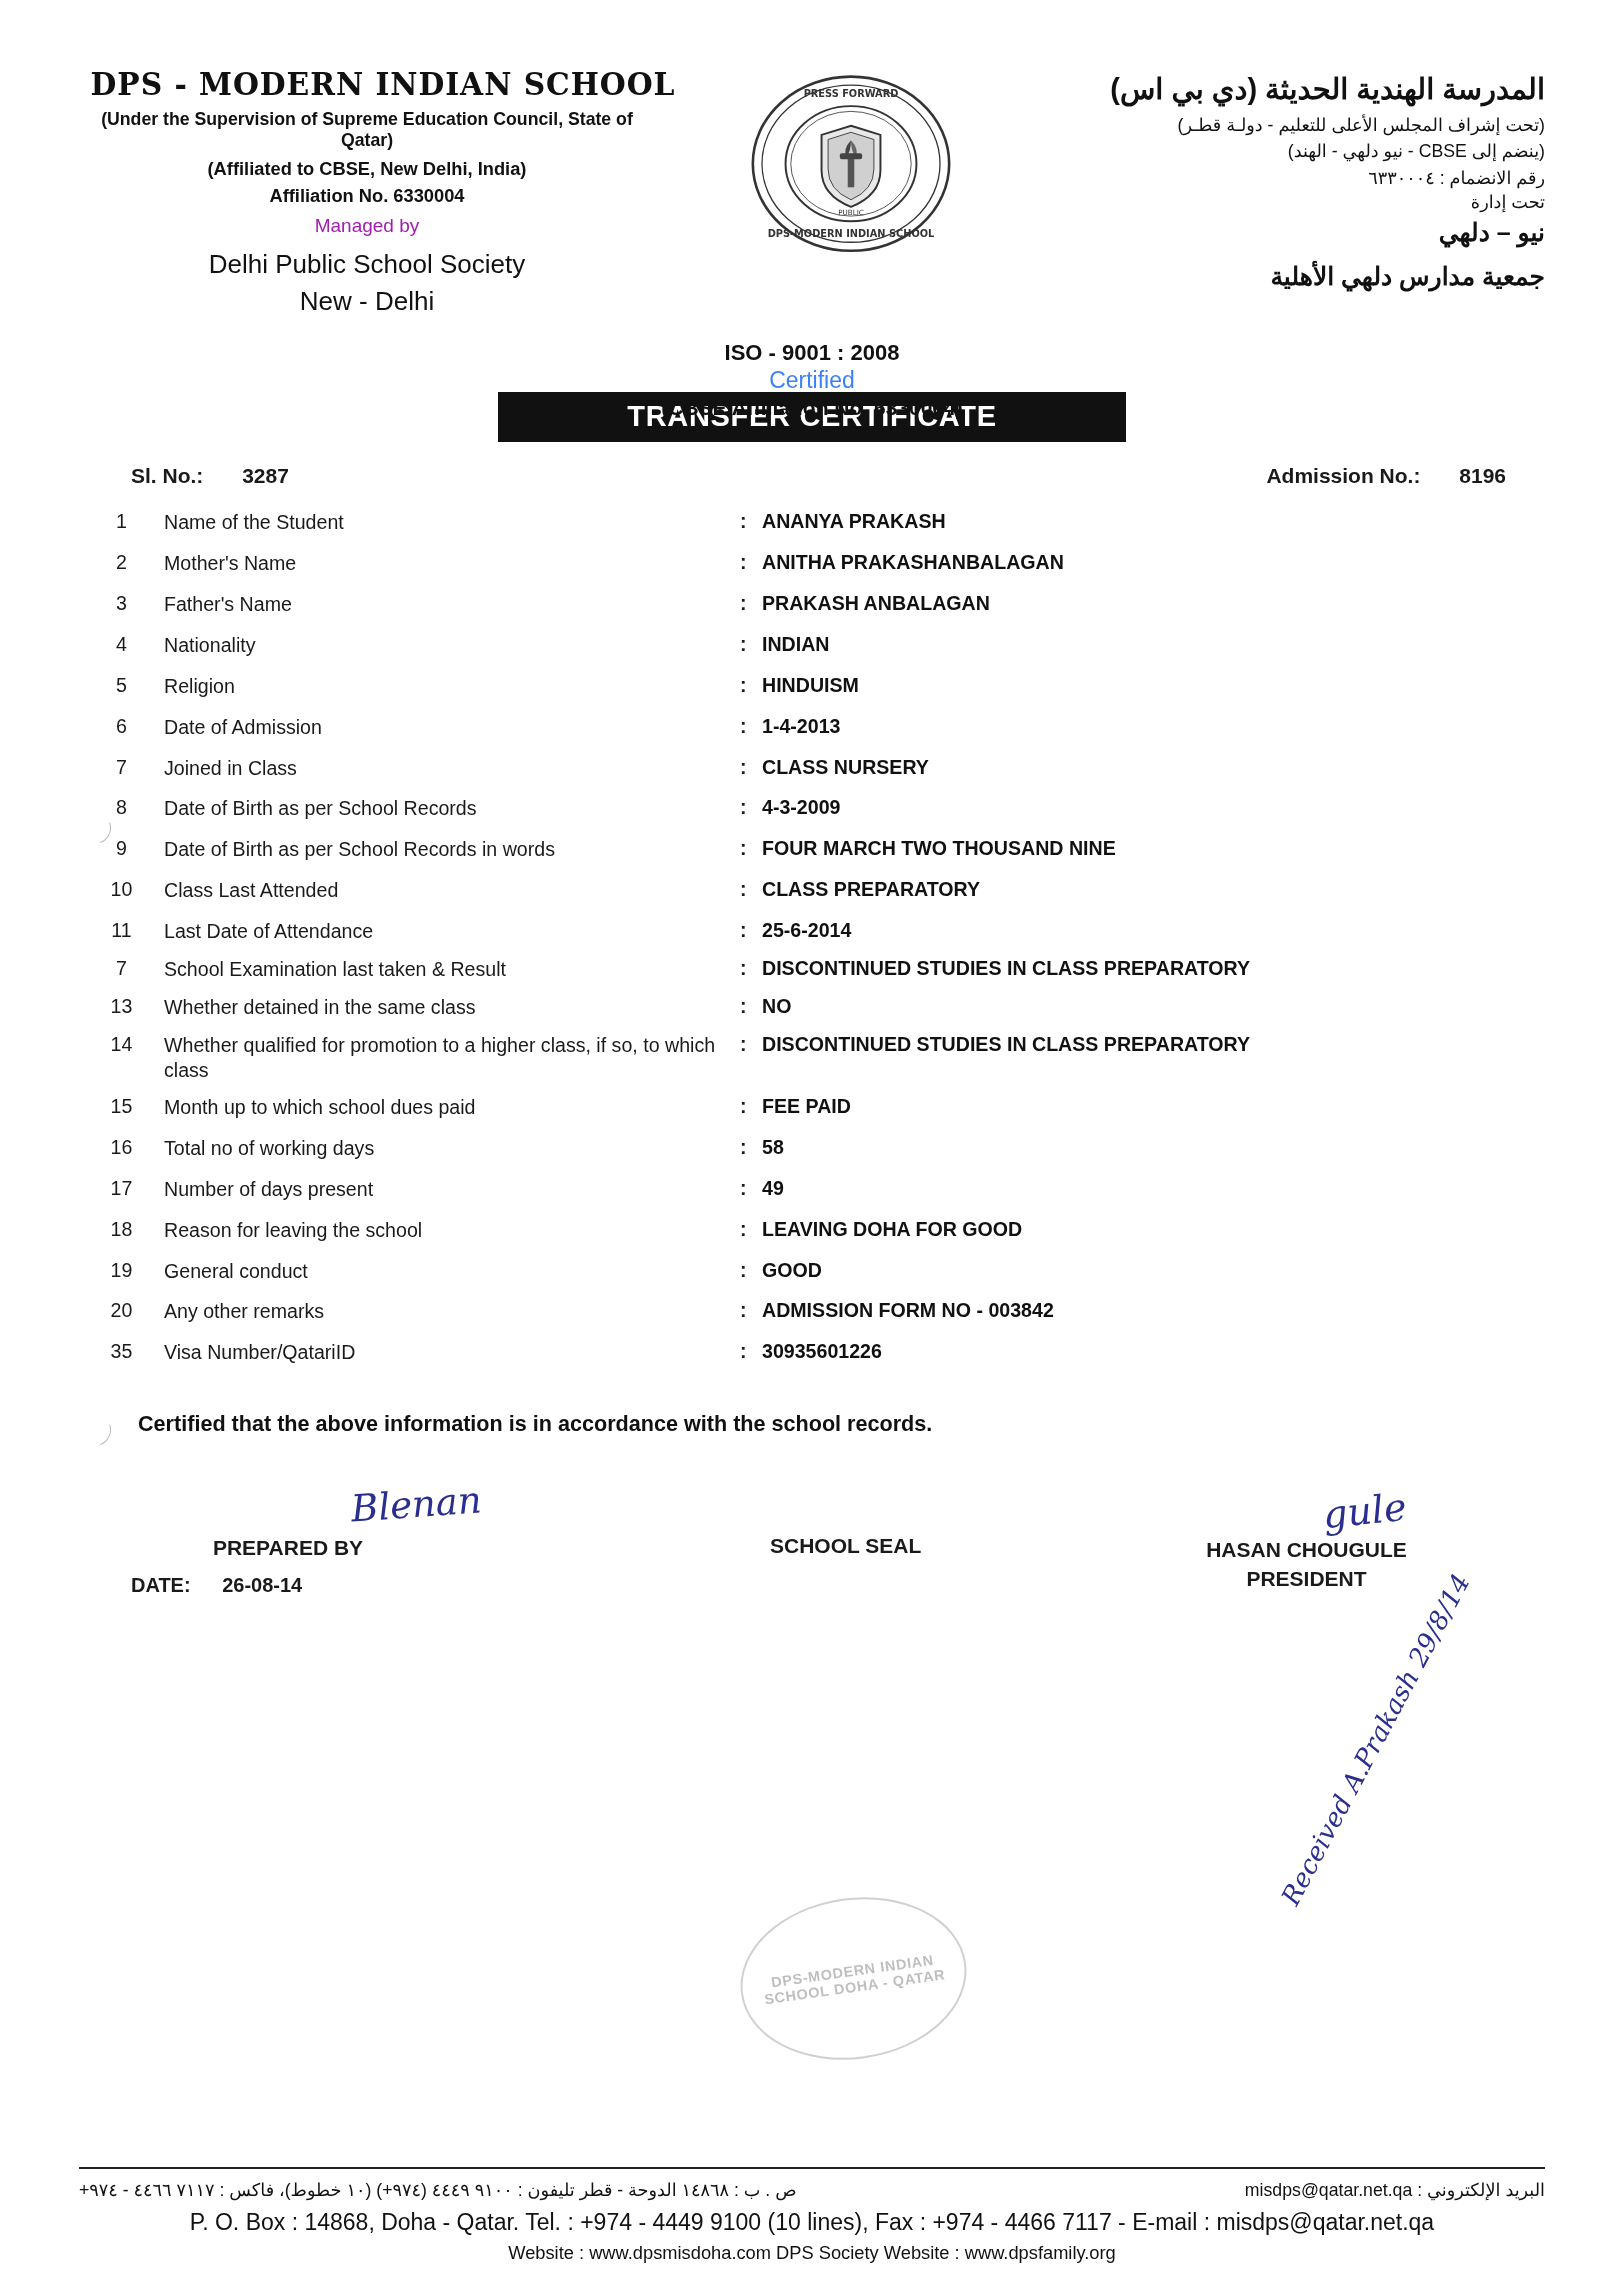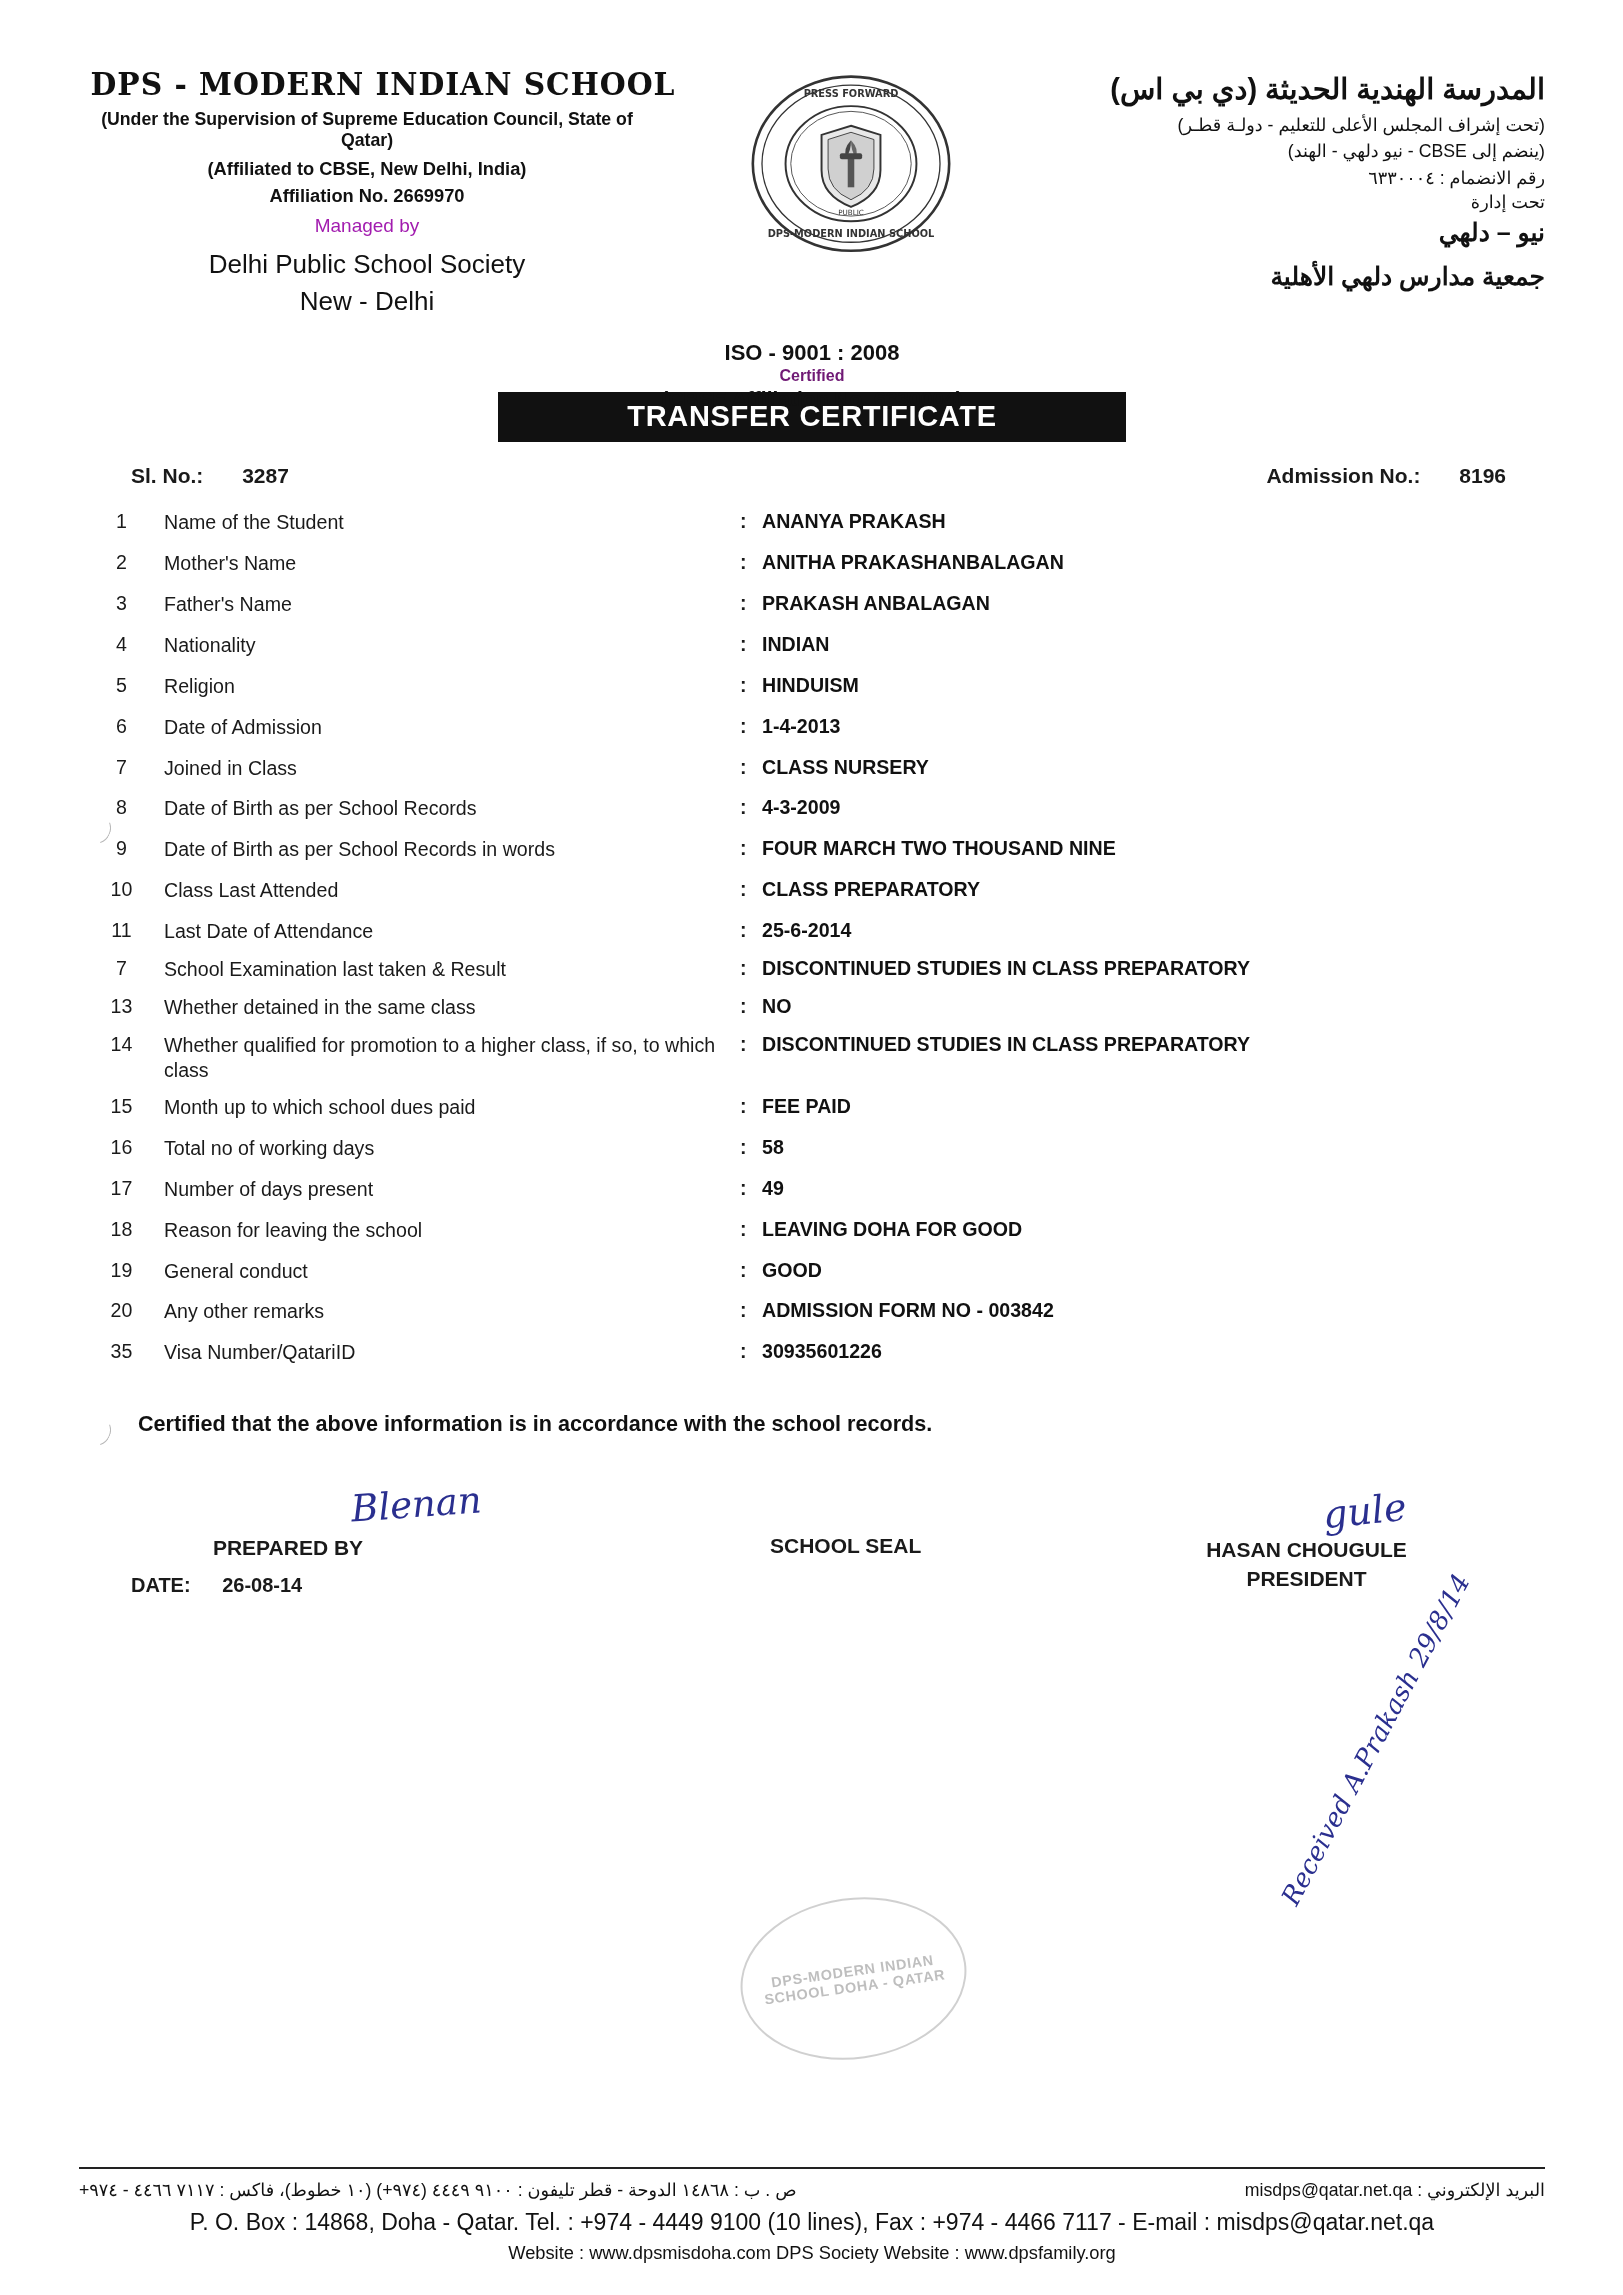--- a/index.html
+++ b/index.html
@@ -126,21 +126,21 @@
   }
 
   .iso-block {
     position: absolute;
     left: 0;
     right: 0;
     top: 340px;
     text-align: center;
   }
   .iso1 { font-size: 22px; font-weight: bold; color:#111; }
-  .iso2 { font-size: 16px; color:#701a75; margin-top: 1.3px; font-weight: bold;}
+  .iso2 { font-size: 23px; color:#3b82f6; margin-top: 1.3px;}
   .iso3 { font-size: 21px; font-weight: bold; color:#111; margin-top: 1.3px;}
 
   
   .title-bar {
     margin: 25px auto 0 auto;
     width: 628px;
     background: #111111;
     color: #ffffff;
     text-align: center;
     padding: 7.9px 0 9.2px 0;
@@ -337,21 +337,21 @@
 <body>
 
 <div class="page">
 
   <div class="header">
 
     <div class="hdr-left">
       <div class="school-name">DPS - MODERN INDIAN SCHOOL</div>
       <div class="hdr-sub1">(Under the Supervision of Supreme Education Council, State of Qatar)</div>
       <div class="hdr-sub2">(Affiliated to CBSE, New Delhi, India)</div>
-      <div class="hdr-sub3">Affiliation No. 2669970</div>
+      <div class="hdr-sub3">Affiliation No. 6330004</div>
       <div class="hdr-managed">Managed by</div>
       <div class="hdr-society">Delhi Public School Society</div>
       <div class="hdr-society" style="margin-top:1.3px">New - Delhi</div>
     </div>
 
     <div class="logo-wrap">
       <svg width="216" height="190" viewBox="0 0 330 290">
         <ellipse cx="165" cy="140" rx="150" ry="133" fill="none" stroke="#333" stroke-width="4"></ellipse>
         <ellipse cx="165" cy="140" rx="136" ry="120" fill="none" stroke="#333" stroke-width="2"></ellipse>
         <ellipse cx="165" cy="140" rx="100" ry="88" fill="none" stroke="#333" stroke-width="3"></ellipse>

